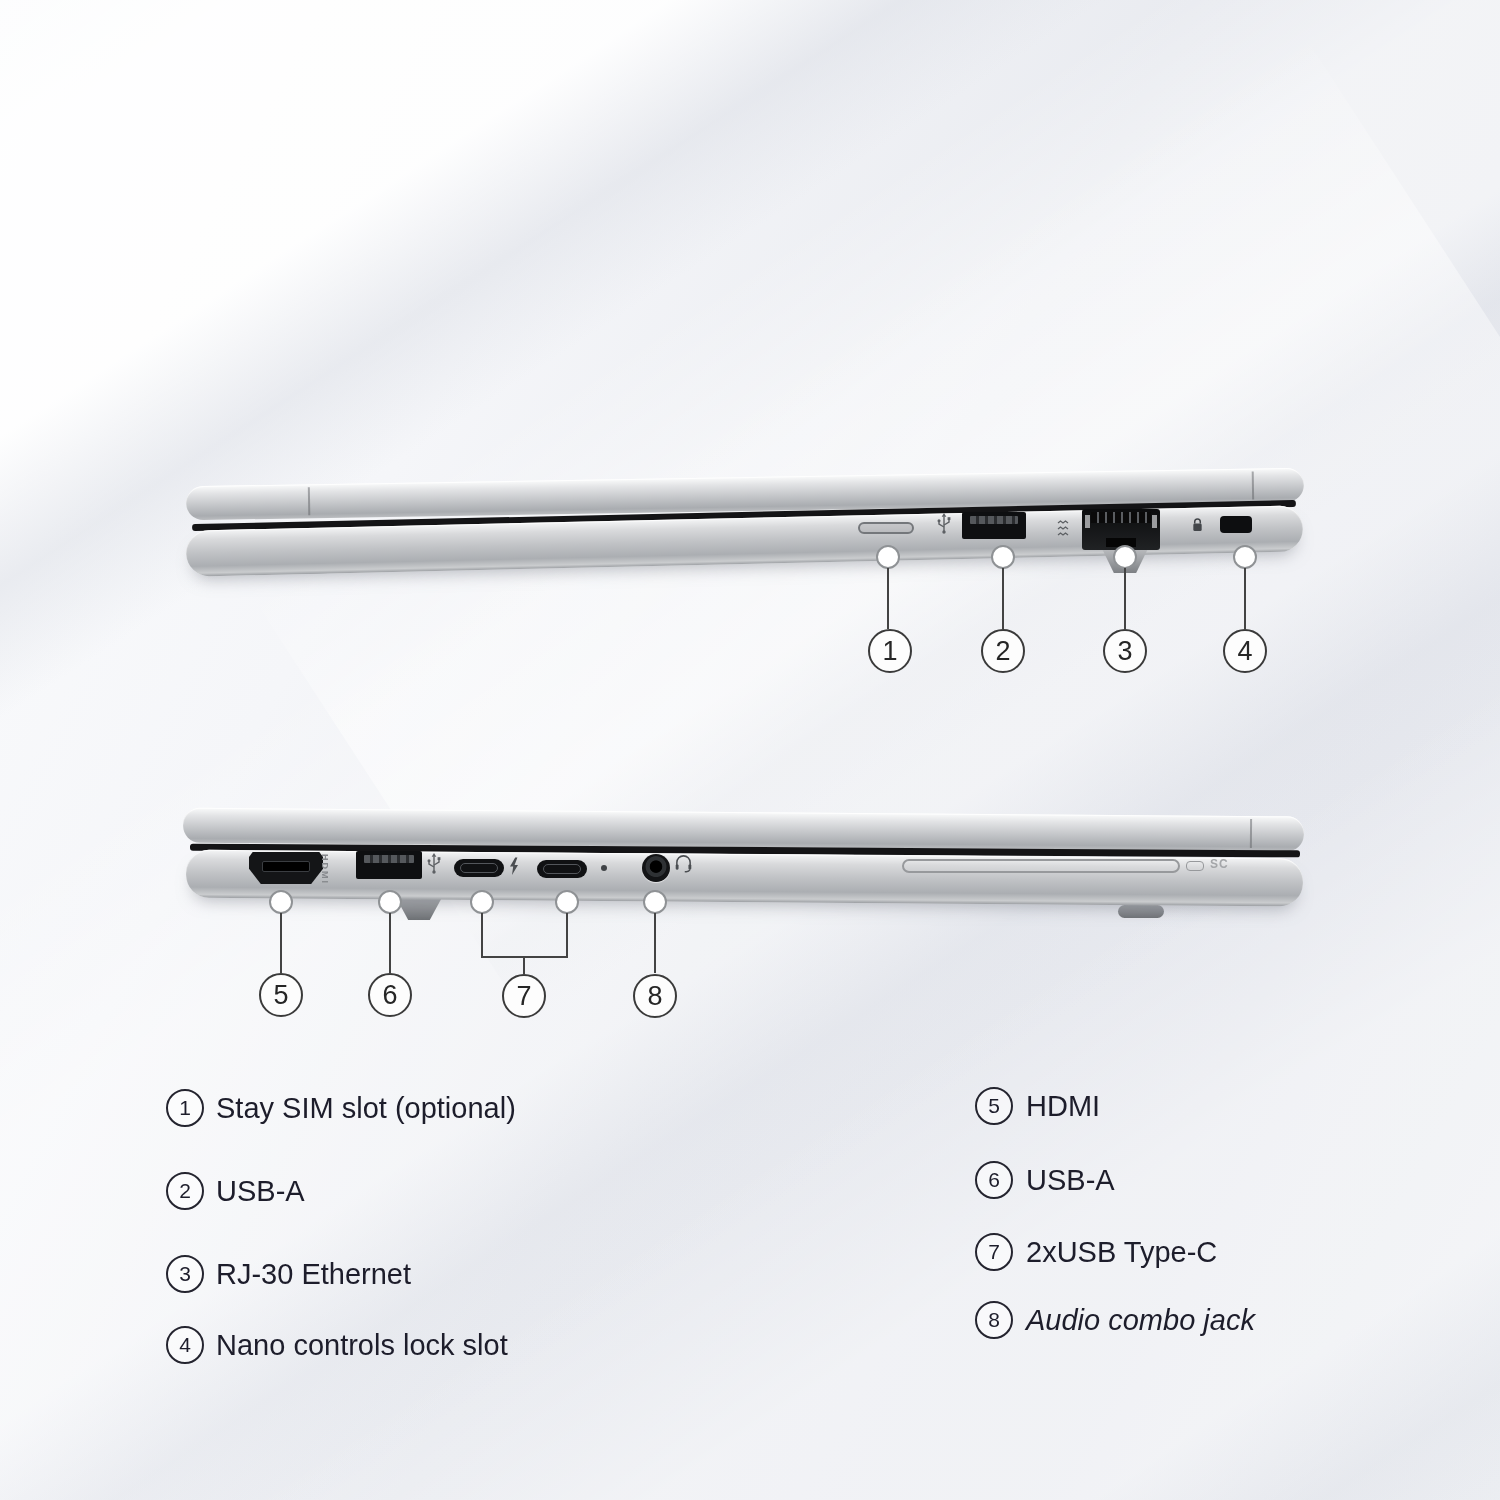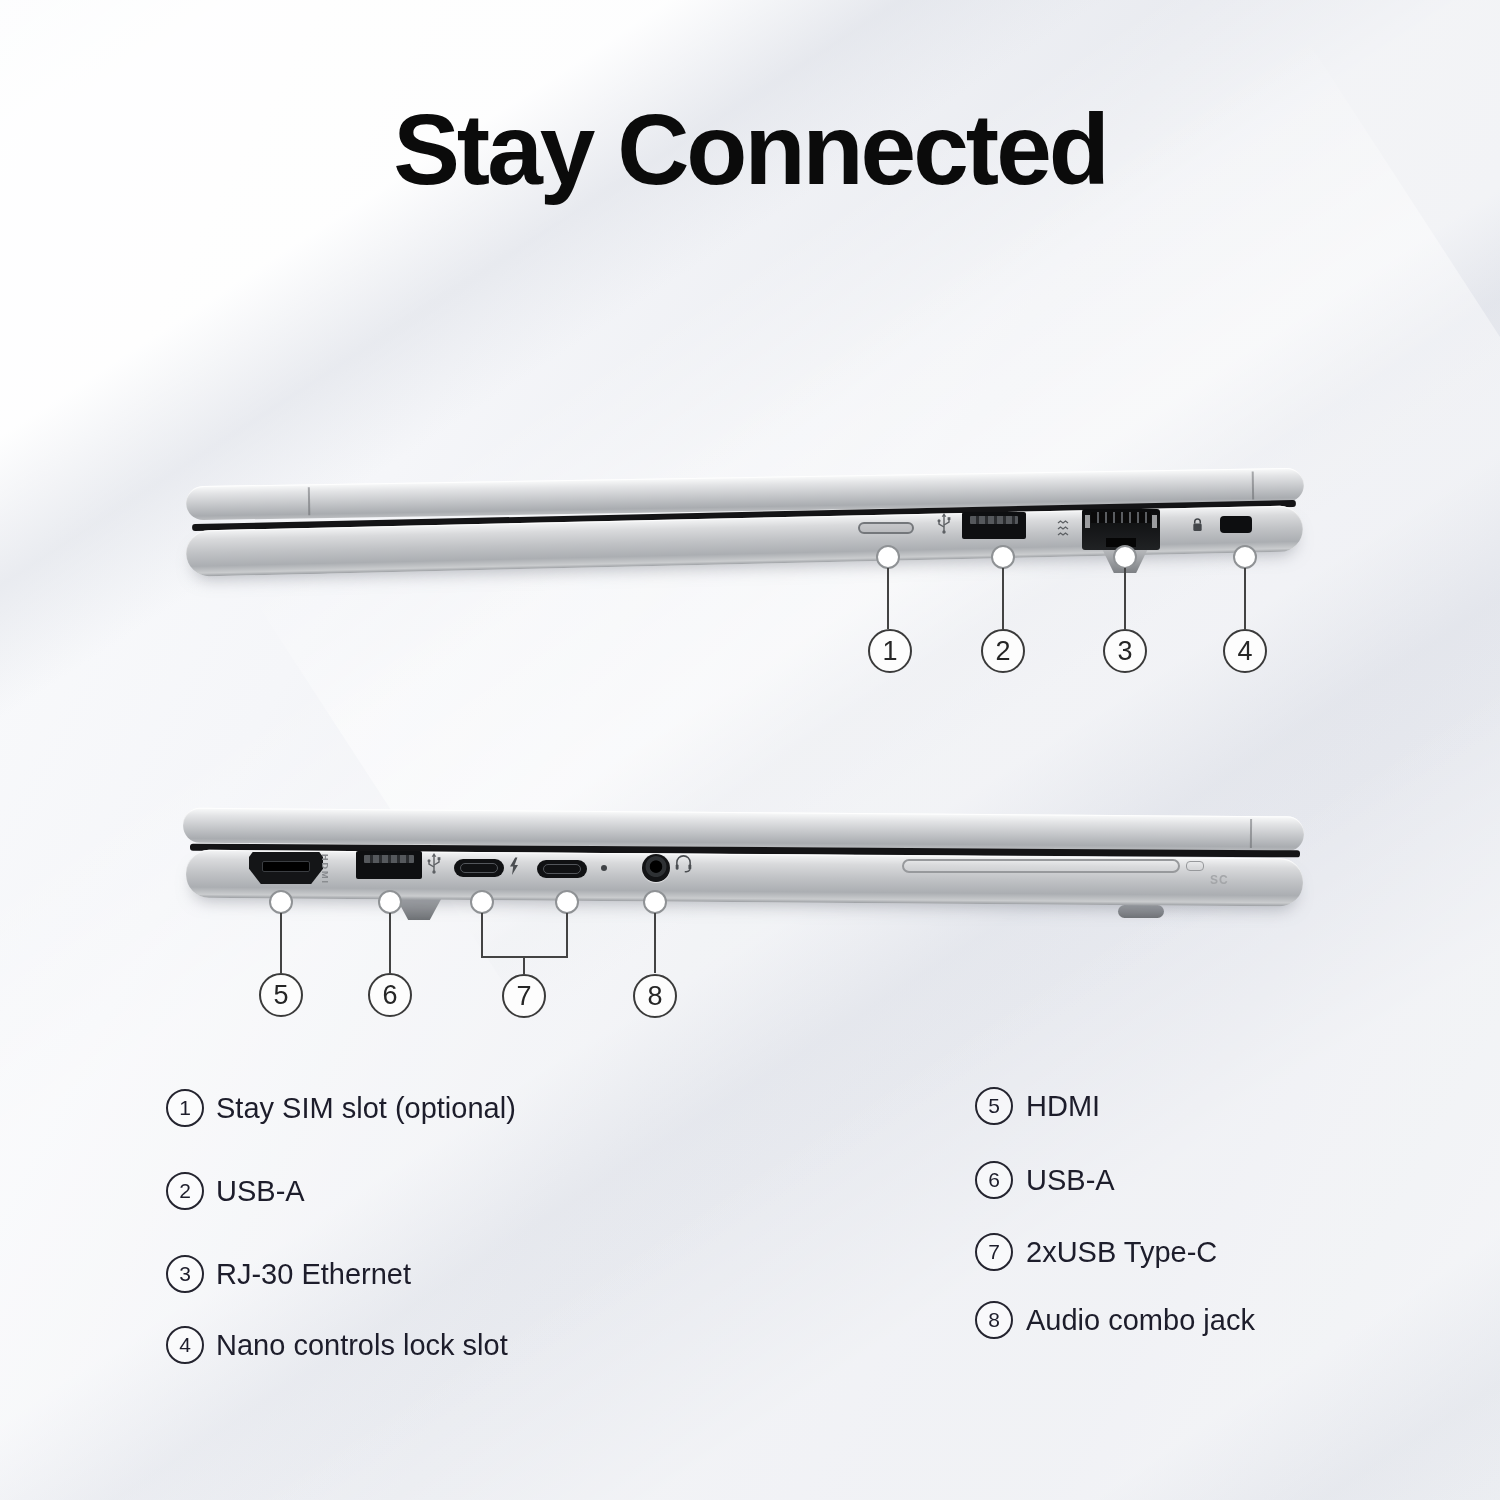--- a/index.html
+++ b/index.html
@@ -67,21 +67,20 @@
 </head>
 <body>
 
 <div class="canvas">
 
   <div class="wave" style="left:-820px;top:-360px;"></div>
   <div class="wave" style="left:180px;top:-160px;opacity:.55;height:520px;"></div>
   <div class="wave" style="left:-900px;top:680px;opacity:.5;"></div>
   <div class="wave" style="left:60px;top:840px;opacity:.5;"></div>
 
-  <div class="title">Stay Connected</div>
 
   <div>
     <div class="foot" style="left:302px;top:555px;width:52px;height:18px;transform:rotate(-1.3deg);"></div>
     <div class="lid" style="left:186px;top:477px;width:1118px;height:34px;transform:rotate(-0.95deg);">
       <div class="seam" style="left:122px;"></div>
       <div class="seam" style="left:1066px;"></div>
     </div>
     <div class="gap" style="left:192px;top:512px;width:1104px;height:7px;transform:rotate(-1.25deg);"></div>
     <div class="base" style="left:186px;top:518px;width:1117px;height:46px;transform:rotate(-1.3deg);"></div>
 
@@ -173,21 +172,21 @@
     <span class="icon" style="left:674px;top:853px;">
       <svg width="19" height="20" viewBox="0 0 20 21">
           <path d="M3 13 V10 a7 7 0 0 1 14 0 v3" fill="none" stroke="#4a4d51" stroke-width="1.6"></path>
           <rect x="1.8" y="12" width="3" height="5.5" rx="1.2" fill="#4a4d51"></rect>
           <rect x="15.2" y="12" width="3" height="5.5" rx="1.2" fill="#4a4d51"></rect>
           <path d="M16.8 17.5 a4.5 3 0 0 1 -5.5 2" fill="none" stroke="#4a4d51" stroke-width="1.4"></path>
         </svg>
     </span>
     <div class="port scslot" style="left:902px;top:859px;width:278px;height:14px;"></div>
     <div class="port scbtn" style="left:1186px;top:861px;width:18px;height:10px;"></div>
-    <span class="port sclabel" style="left:1210px;top:857px;margin-top:16px;">SC</span>
+    <span class="port sclabel" style="left:1210px;top:857px;">SC</span>
 
     <div class="dot" style="left:269px;top:890px;"></div>
     <div class="dot" style="left:378px;top:890px;"></div>
     <div class="dot" style="left:470px;top:890px;"></div>
     <div class="dot" style="left:555px;top:890px;"></div>
     <div class="dot" style="left:643px;top:890px;"></div>
     <div class="cline" style="left:280px;top:913px;height:60px;"></div>
     <div class="cline" style="left:389px;top:913px;height:60px;"></div>
     <div class="cline" style="left:481px;top:913px;height:44px;"></div>
     <div class="cline" style="left:566px;top:913px;height:44px;"></div>
@@ -211,16 +210,16 @@
     <div class="lnum" style="left:166px;top:1326px;">4</div>
     <div class="llabel" style="left:216px;top:1327px;">Nano controls lock slot</div>
 
     <div class="lnum" style="left:975px;top:1087px;">5</div>
     <div class="llabel" style="left:1026px;top:1088px;">HDMI</div>
     <div class="lnum" style="left:975px;top:1161px;">6</div>
     <div class="llabel" style="left:1026px;top:1162px;">USB-A</div>
     <div class="lnum" style="left:975px;top:1233px;">7</div>
     <div class="llabel" style="left:1026px;top:1234px;">2xUSB Type-C</div>
     <div class="lnum" style="left:975px;top:1301px;">8</div>
-    <div class="llabel" style="left:1026px;top:1302px;">Audio combo jack</div>
+    <div class="llabel" style="left:1026px;top:1302px;font-style:italic;">Audio combo jack</div>
   </div>
 
 </div>
 
 </body></html>

